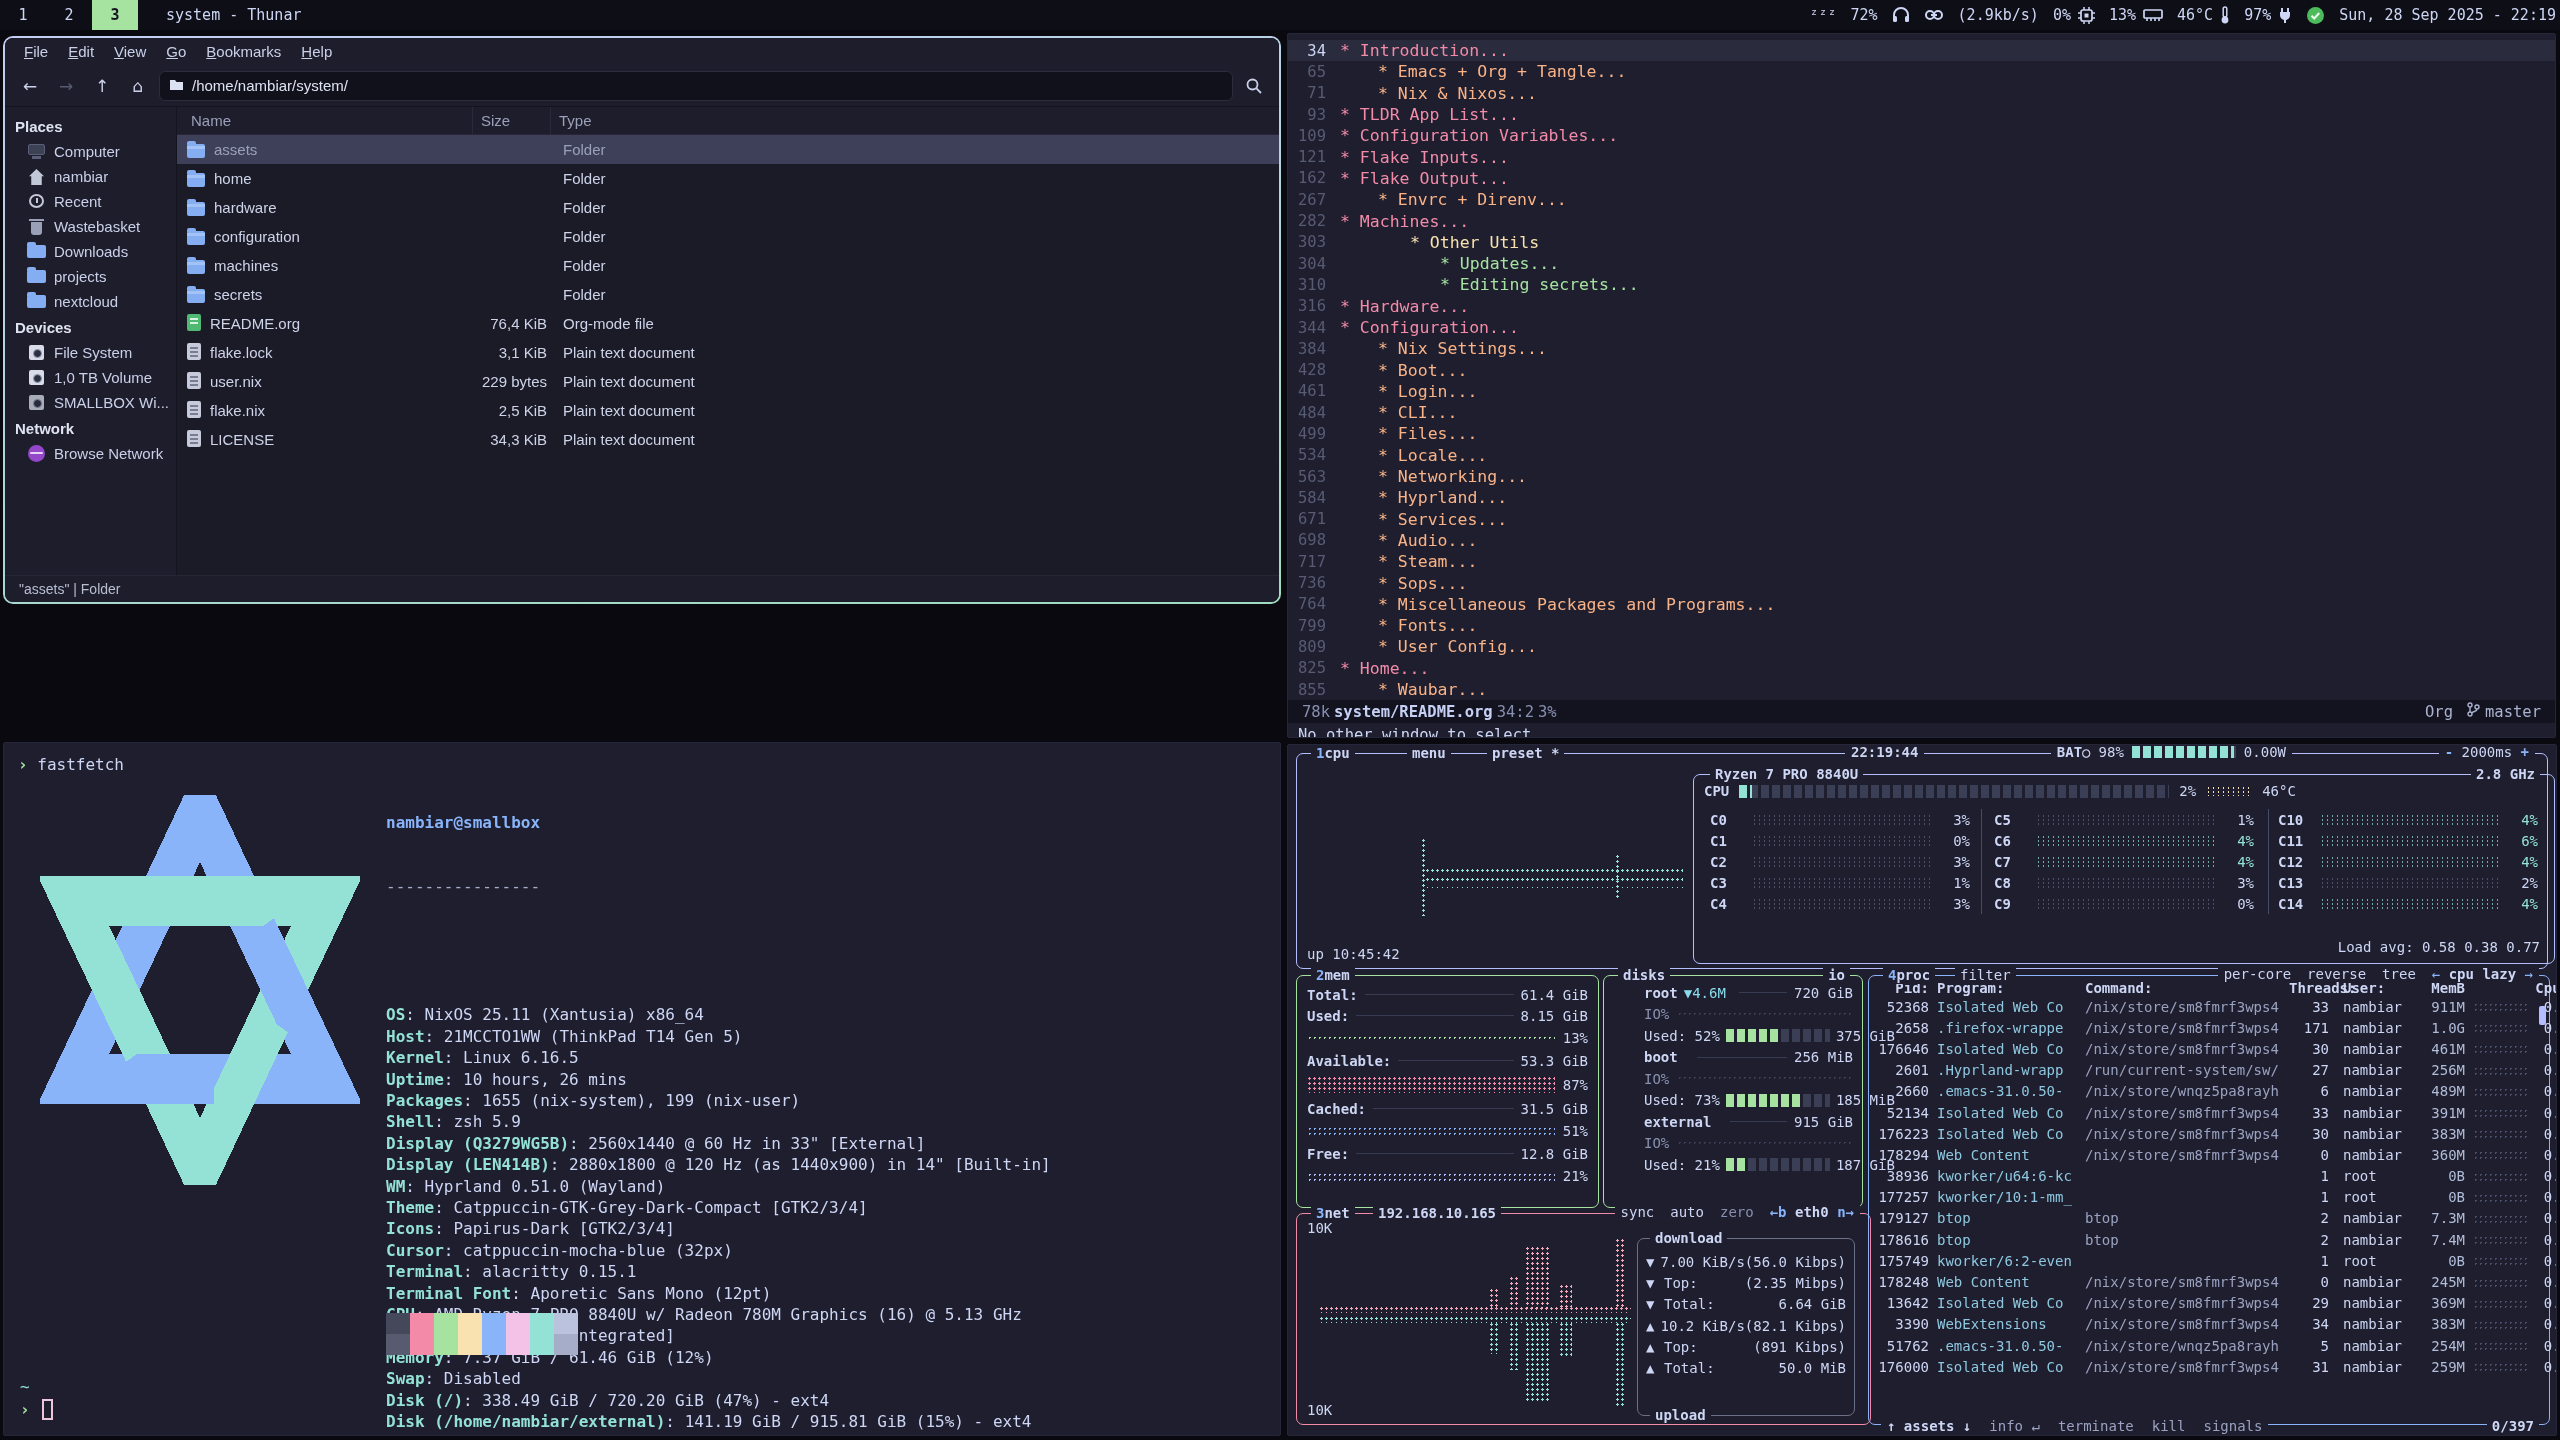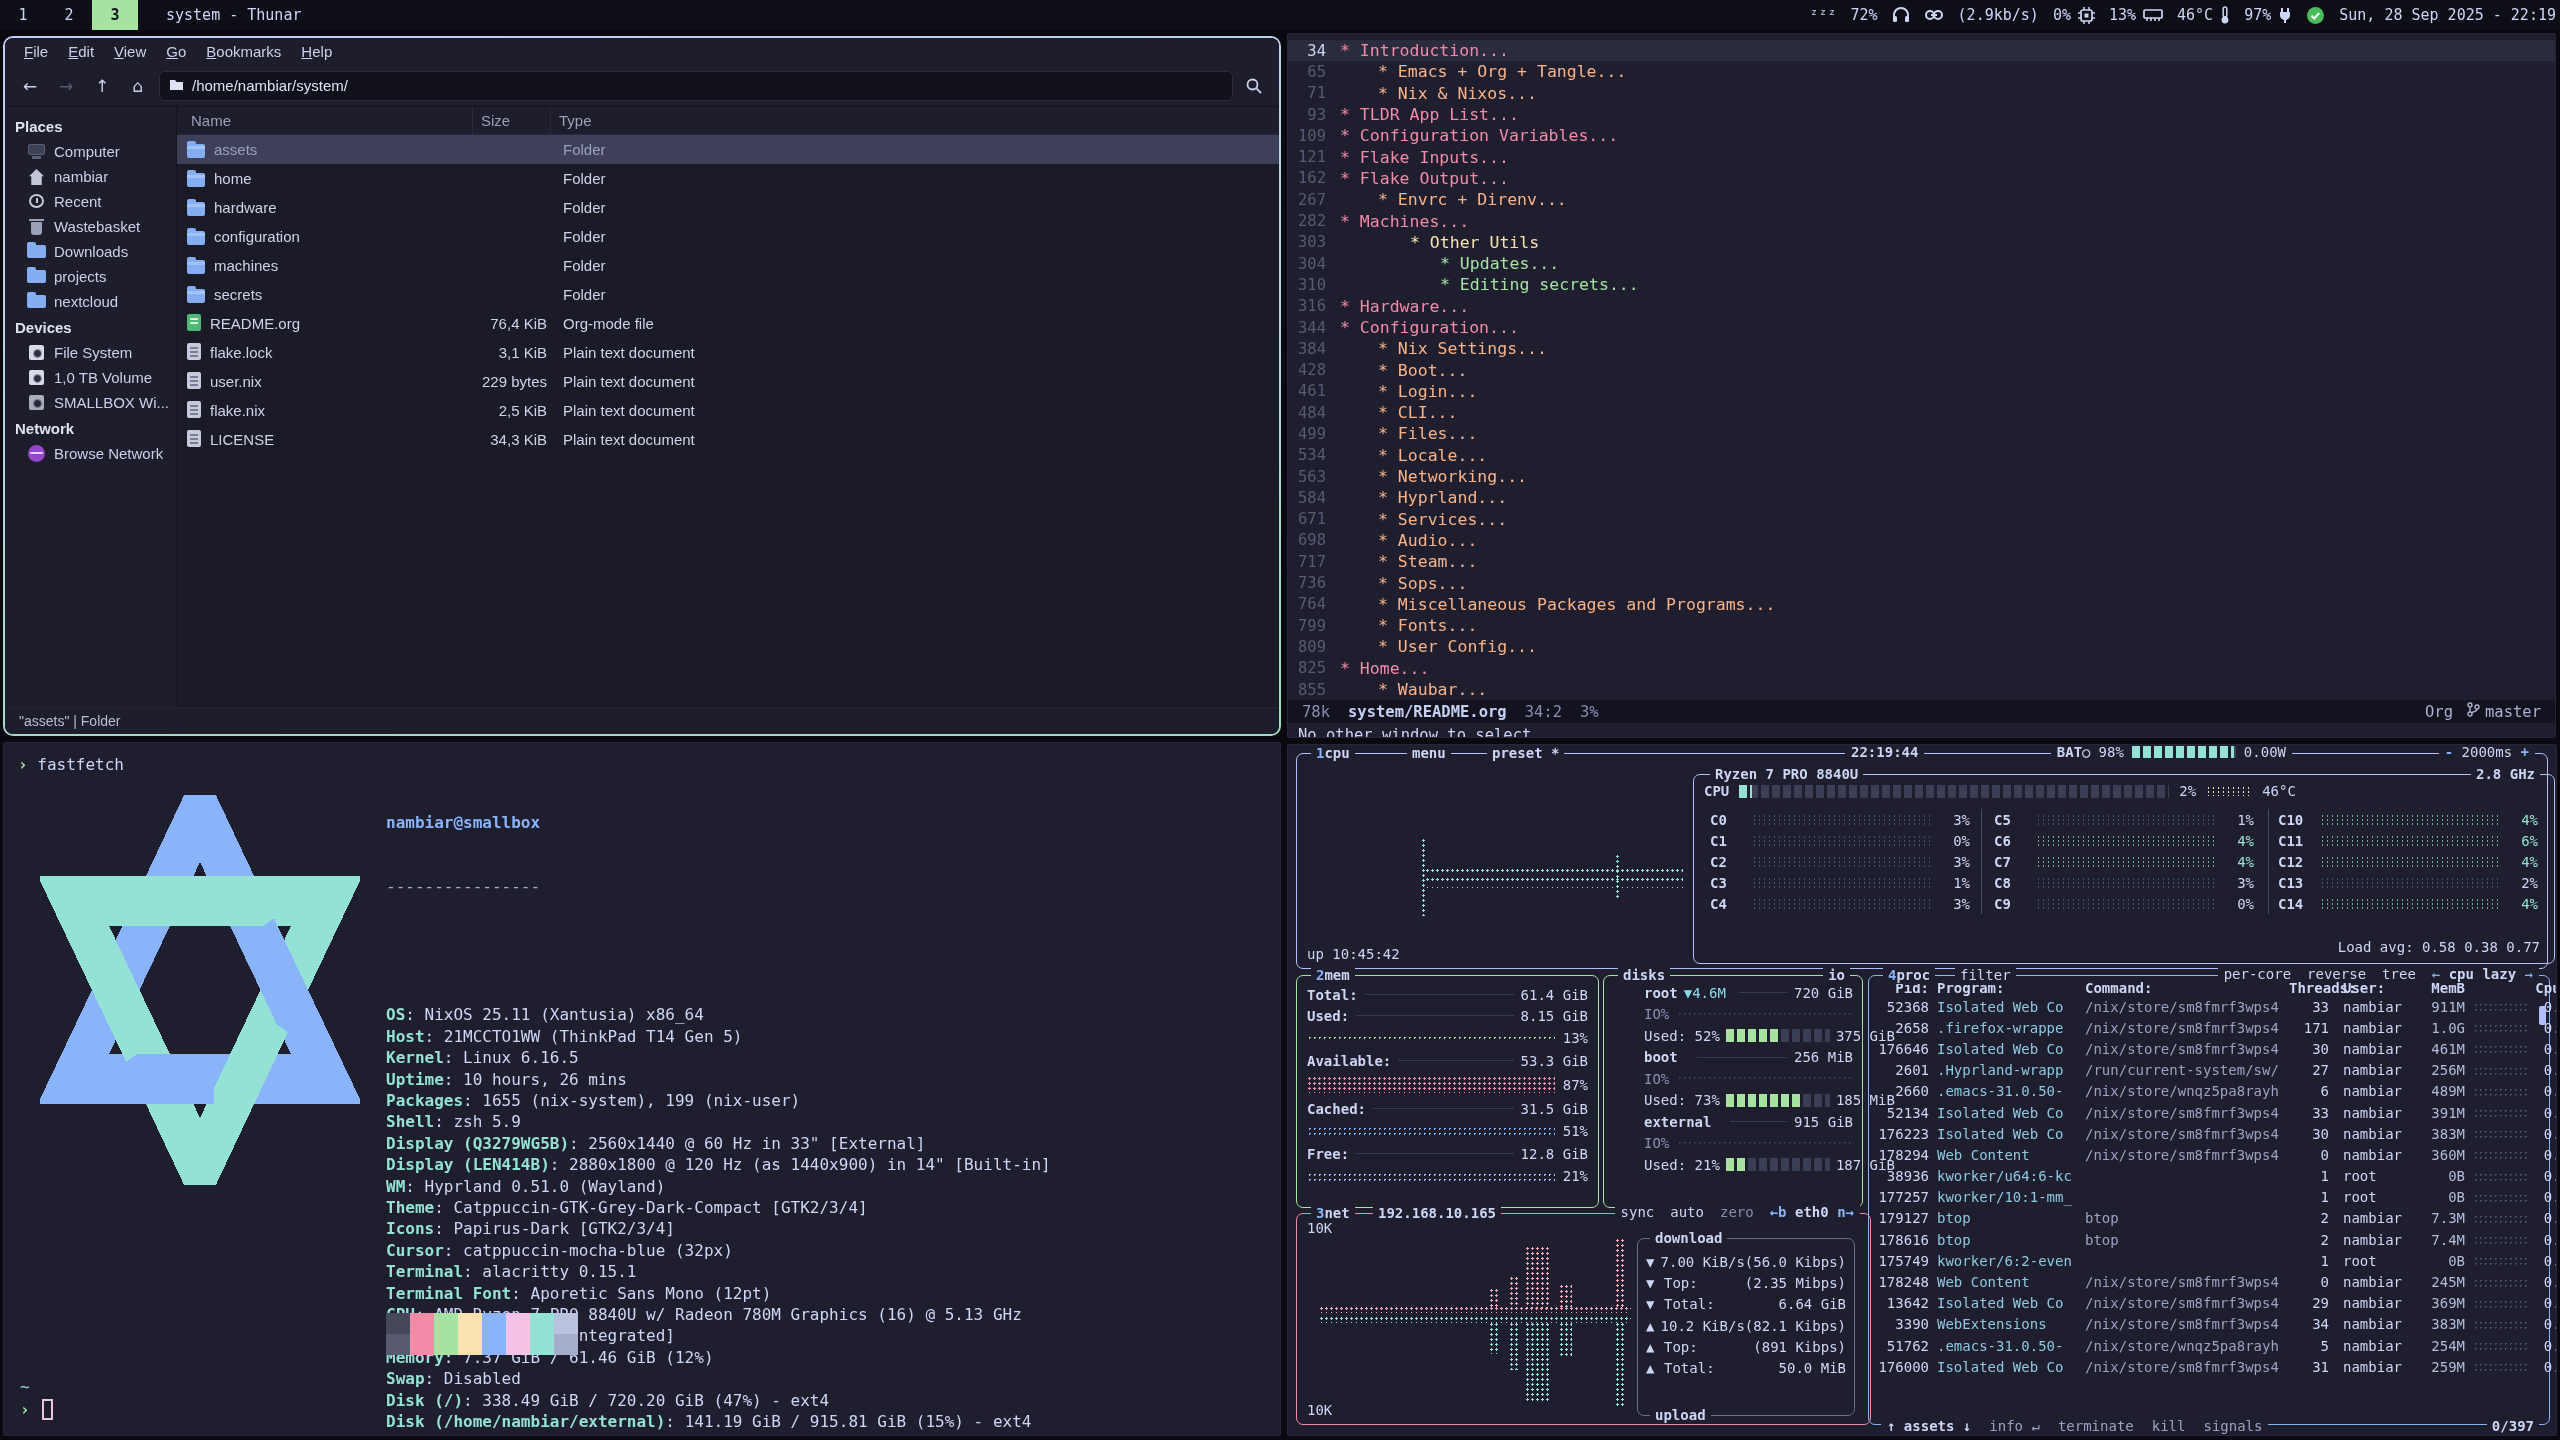--- a/index.html
+++ b/index.html
@@ -13,21 +13,21 @@
   .ws.active { background:#a6e3a1; color:#15151f; font-weight:bold; }
   #tb-title { margin-left:28px; }
   #tb-right { margin-left:auto; display:flex; align-items:center; gap:14px; padding-right:4px; white-space:nowrap; }
   #tb-right svg { display:block; }
   .tbmod { display:flex; align-items:center; gap:7px; }
 
   
   .win { position:absolute; border-radius:2px; background:#1e1e2e; border:1px solid #26263a; overflow:hidden; }
 
   
-  #thunar-frame { position:absolute; left:3px; top:36px; width:1278px; height:700px; border-radius:10px;
+  #thunar-frame { position:absolute; left:3px; top:36px; width:1278px; height:568px; border-radius:10px;
     background:linear-gradient(170deg,#c3cdf4 0%, #9fdcc0 100%); padding:2px; }
   #thunar { position:relative; width:100%; height:100%; border-radius:8px; overflow:hidden;
     background:#1b1b28; font-family:"Liberation Sans","DejaVu Sans",sans-serif; color:#c9d0e8; font-size:15px;
     display:flex; flex-direction:column; }
   #menubar { height:27px; background:#1d1d2c; display:flex; align-items:center; padding-left:10px; gap:2px; }
   .menu-item { padding:3px 9px; border-radius:4px; }
   .mn { text-decoration:underline; }
   #toolbar { height:42px; background:#1d1d2c; display:flex; align-items:center; gap:6px; padding:0 10px;
     border-bottom:1px solid #141420; }
   .tbtn { width:30px; height:30px; display:flex; align-items:center; justify-content:center; font-size:17px;
@@ -83,21 +83,21 @@
   
   #emacs { left:1287px; top:33px; width:1269px; height:705px; font-size:16.5px; }
   #org-lines { position:absolute; left:0; top:6px; right:0; }
   .eline { height:21.3px; display:flex; align-items:center; white-space:pre; }
   .eline.cur { background:#2a2b3d; }
   .lnum { width:52px; text-align:right; color:#575b74; flex:none; padding-right:14px; font-size:15.5px; }
   .eline.cur .lnum { color:#cdd6f4; }
   .ltext.l1 { color:#f38ba8; } .ltext.l2 { color:#fab387; padding-left:38px; }
   .ltext.l3 { color:#f9e2af; padding-left:70px; } .ltext.l4 { color:#a6e3a1; padding-left:100px; }
   #modeline { position:absolute; left:0; right:0; top:666px; height:23px; background:#13131f;
-    display:flex; align-items:center; padding:0 14px; color:#8890b0; font-size:15.5px; gap:18px; }
+    display:flex; align-items:center; padding:0 14px; color:#8890b0; font-size:15.5px; gap:4px; }
   #modeline .mfile { color:#c6d0f5; font-weight:bold; }
   #modeline .mright { margin-left:auto; display:flex; align-items:center; gap:14px; color:#aab2d0; }
   #echo-area { position:absolute; left:10px; top:692px; color:#cdd6f4; font-size:15.5px; }
 
   
   #term { left:3px; top:742px; width:1278px; height:694px; font-size:16px; color:#cdd6f4; }
   #prompt1 { position:absolute; left:14px; top:12px; }
   .parrow { color:#a6e3a1; font-weight:bold; }
   #nixlogo { position:absolute; left:36px; top:52px; }
   #ffblock { position:absolute; left:382px; top:26px; line-height:21.4px; white-space:pre; }

